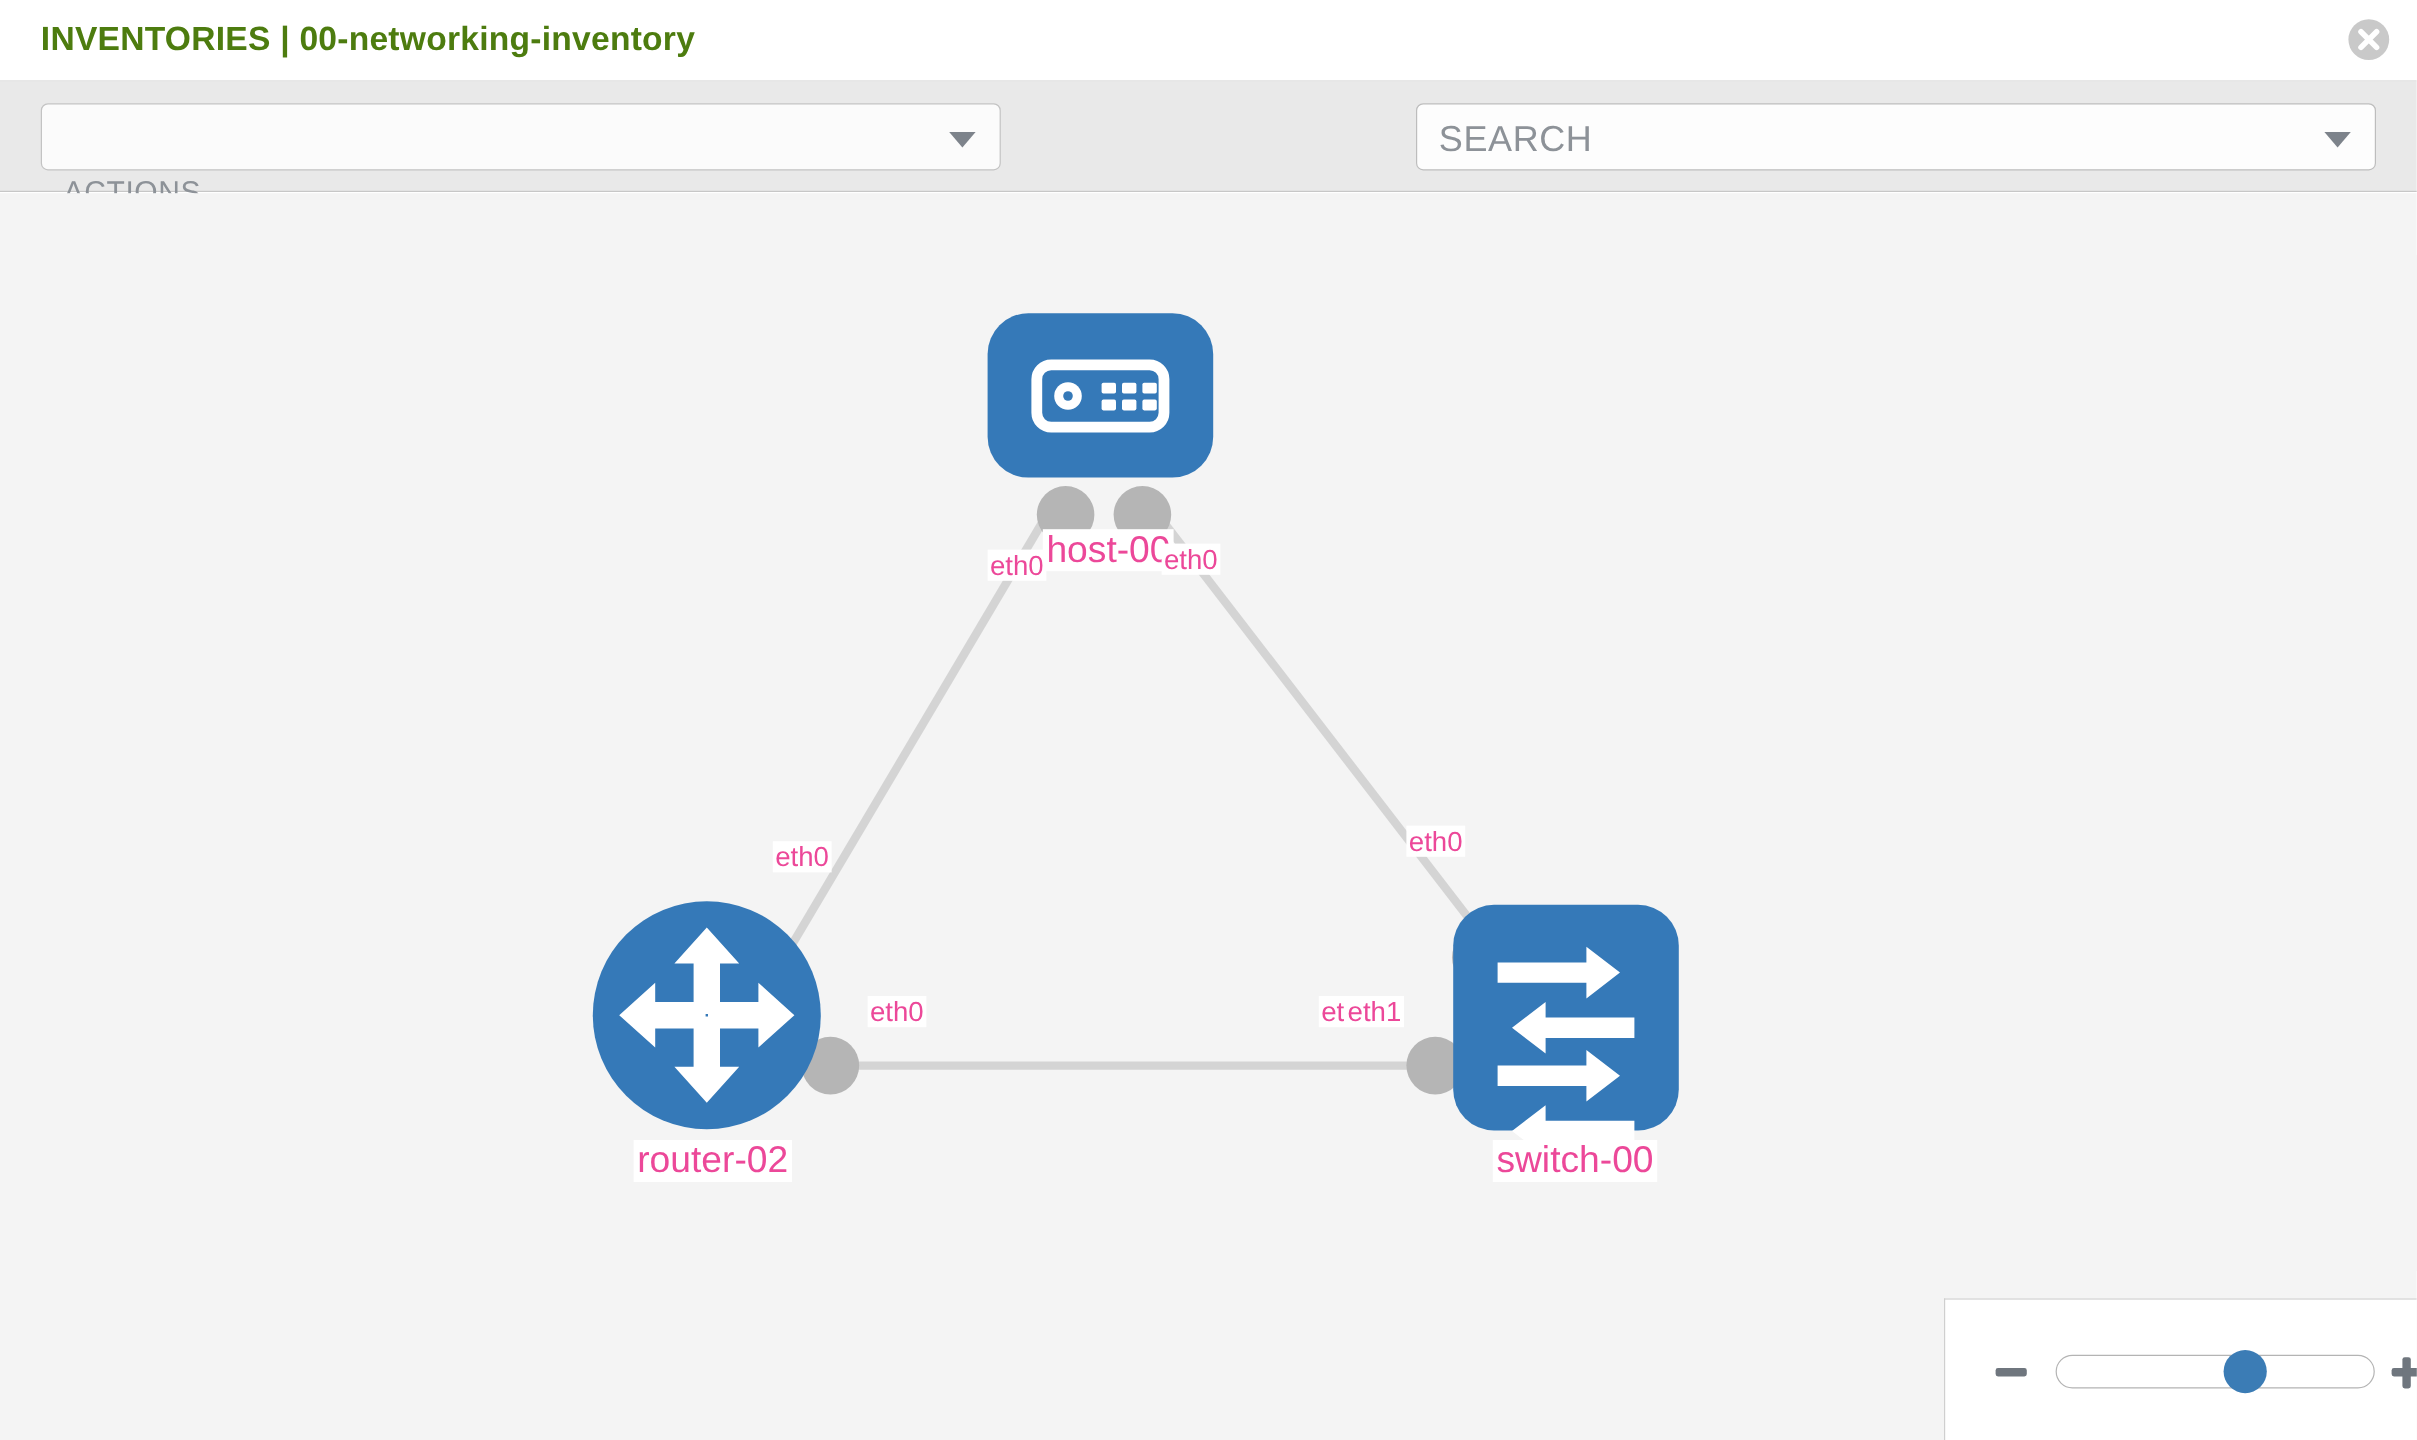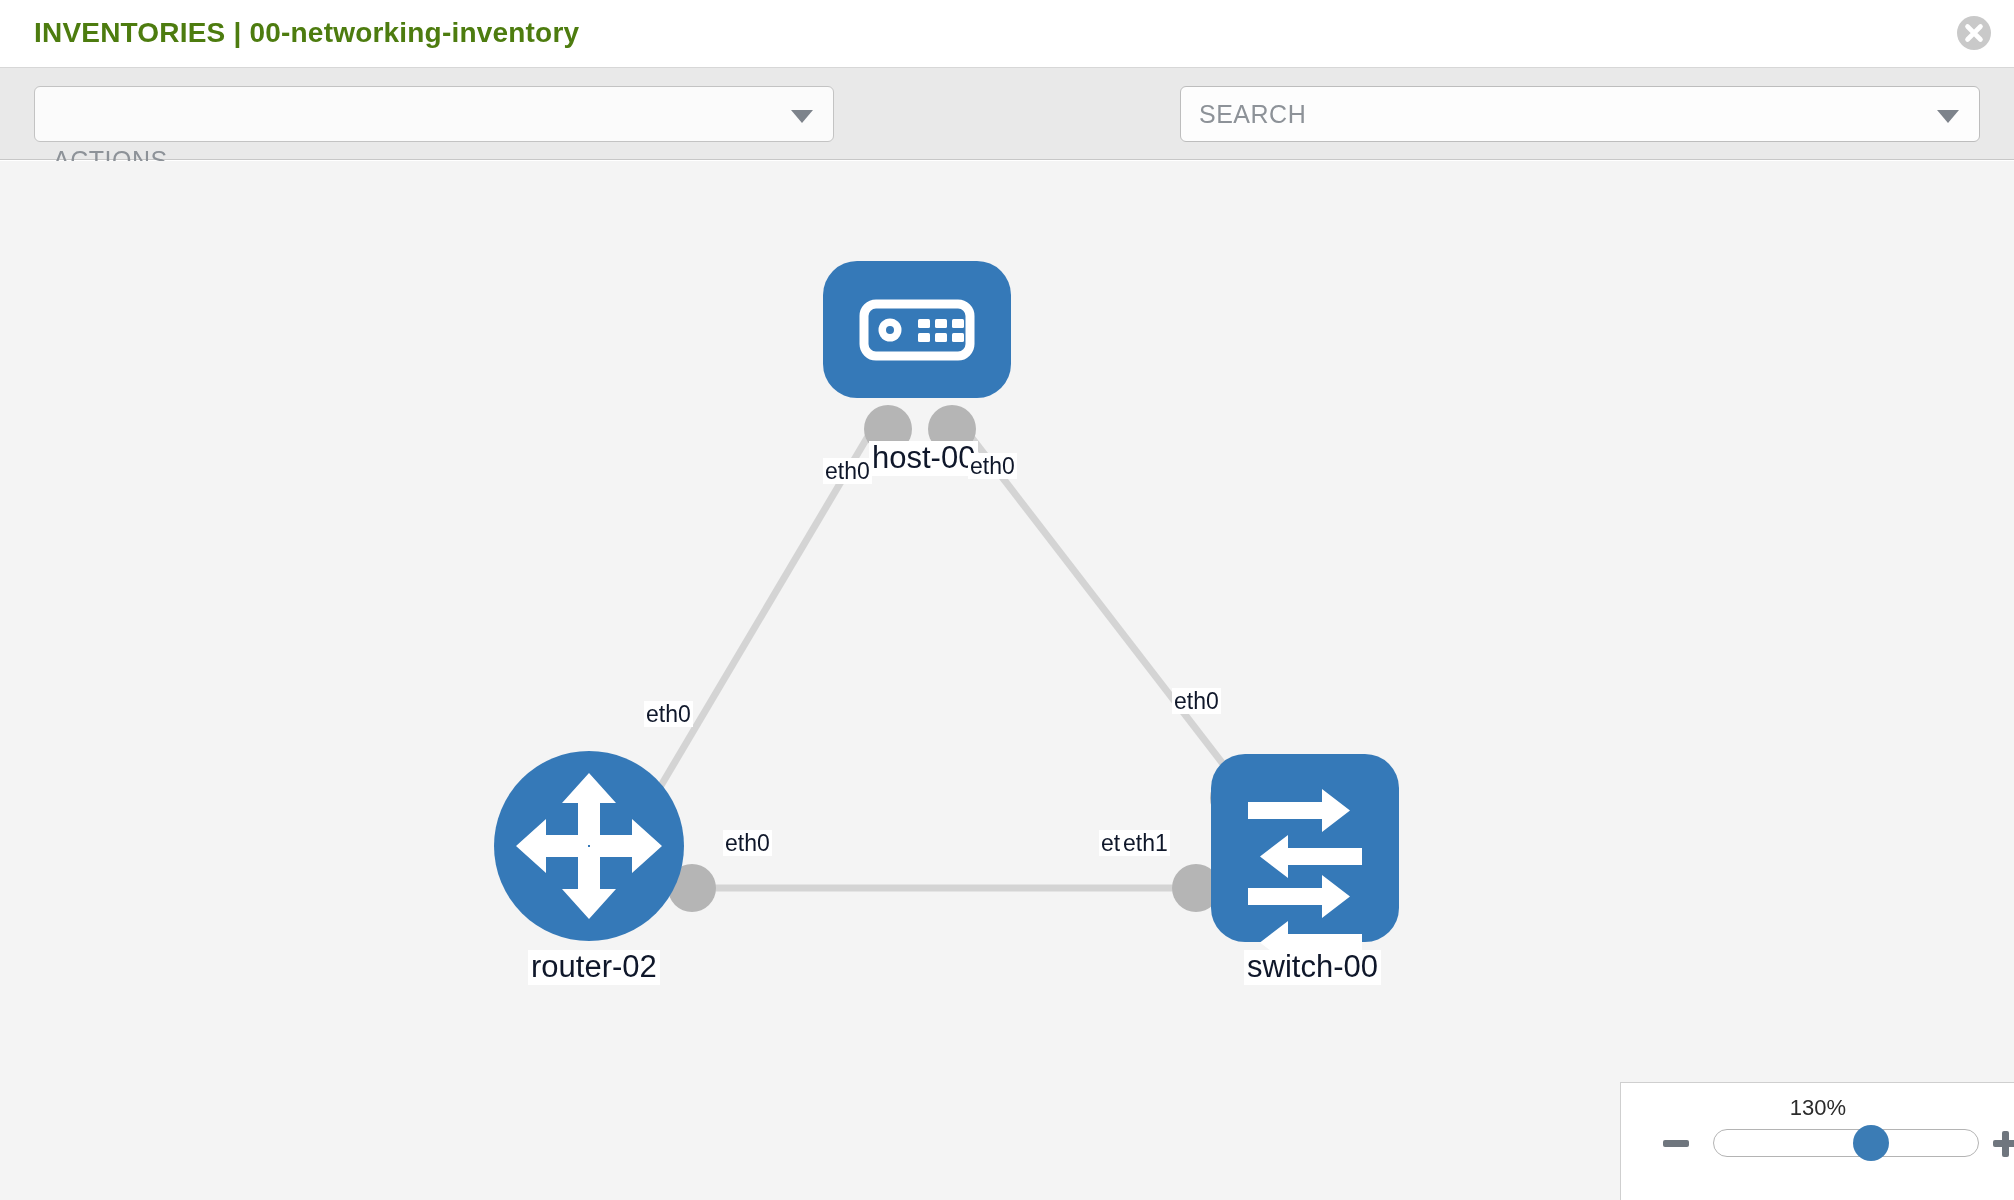--- a/index.html
+++ b/index.html
@@ -69,38 +69,38 @@
 
   .search-box {
     position: absolute; left: 1180px; top: 18px;
     width: 800px; height: 56px;
     background: #fdfdfd;
     border: 1px solid #bdbdbd;
     border-radius: 6px;
   }
   .search-label {
     position: absolute; left: 18px; top: 13px;
-    font-size: 25px; color: #8d9298;
+    font-size: 30px; color: #8d9298;
     font-stretch: condensed;
     letter-spacing: 0.5px;
   }
 
   
   .canvas {
     position: absolute; top: 161px; left: 0;
     width: 2014px; height: 1039px;
     background: #f4f4f4;
     overflow: hidden;
   }
   .topo-svg { position: absolute; top: 0; left: 0; width: 2014px; height: 1039px; }
 
   .node-label {
     position: absolute;
     background: #ffffff;
-    color: #0f172a;
+    color: #ec4899;
     white-space: nowrap;
     line-height: 1.05;
   }
   .lbl-iface { font-size: 23px; padding: 1px 2px; }
   .lbl-host  { font-size: 31px; padding: 1px 3px; }
 
   
   .zoom-panel {
     position: absolute; left: 1620px; top: 1082px;
     width: 394px; height: 118px;
@@ -263,21 +263,20 @@
     <div class="node-label lbl-iface" style="left:1172px; top:527px;">eth0</div>
 
     <div class="node-label lbl-iface" style="left:1099px; top:669px;">eth</div>
 
     <div class="node-label lbl-iface" style="left:1121px; top:669px;">eth1</div>
 
     <div class="node-label lbl-host" style="left:1244px; top:789px;">switch-00</div>
   </div>
 
   <div class="zoom-panel">
-    <div class="zoom-value">130%</div>
     <div class="zoom-minus"></div>
     <div class="zoom-track"></div>
     <div class="zoom-thumb"></div>
     <div class="zoom-plus-h"></div>
     <div class="zoom-plus-v"></div>
   </div>
 
 </div>
 
 </body></html>

